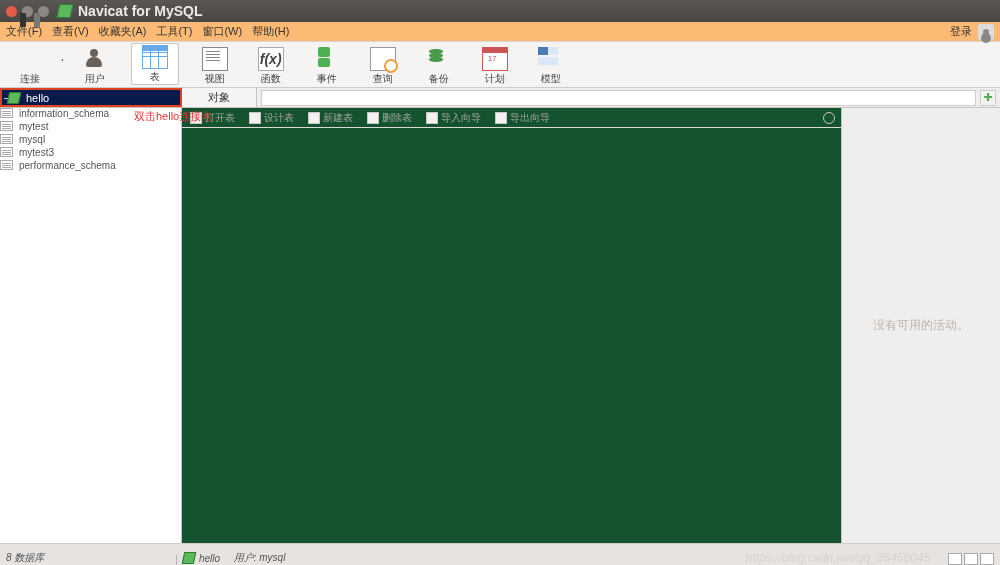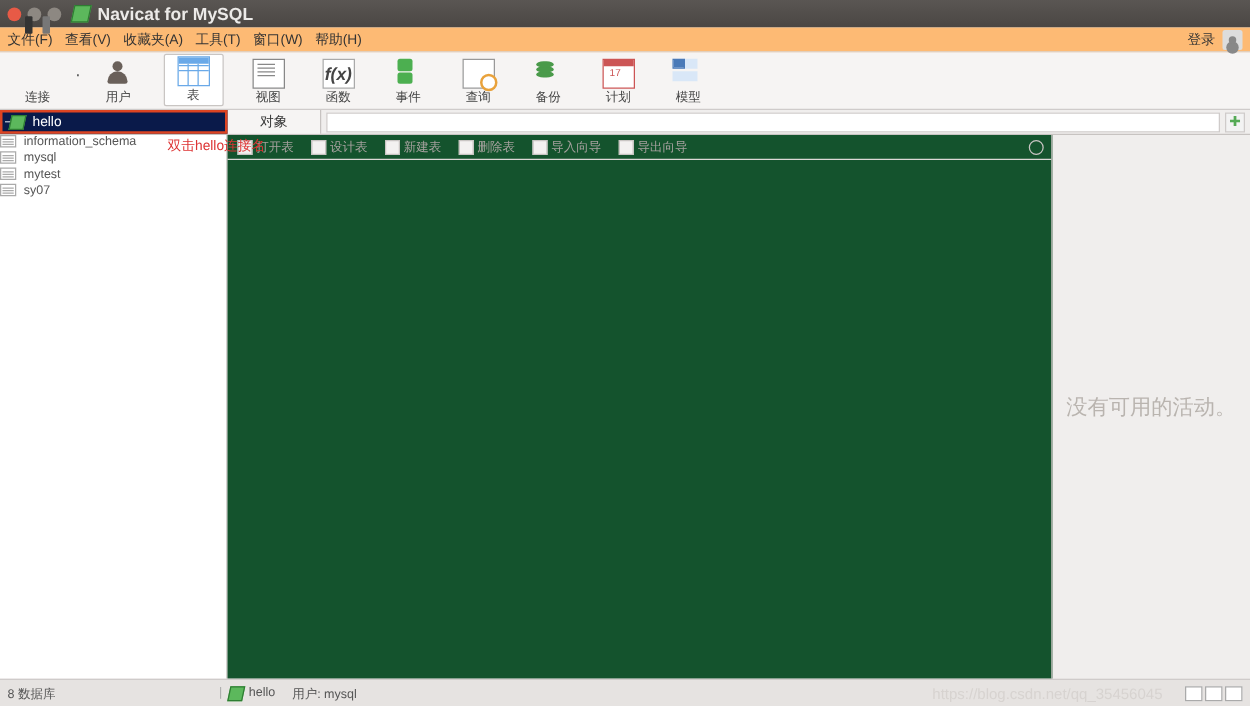--- a/index.html
+++ b/index.html
@@ -68,23 +68,23 @@
   .sidebar .dbitem .dbi:before{content:'';position:absolute;top:2px;left:1px;right:1px;height:1px;background:#aaa;box-shadow:0 2px 0 #aaa,0 4px 0 #aaa;}
 
   .center { flex:1; display:flex; flex-direction:column; background:#14532d; border-right:1px solid #c7c3c1; position:relative;}
   .actionbar{ height:20px; border-bottom:1px solid #dcd8d6; display:flex; align-items:center; padding:0 8px; gap:14px; color:#a7a29f; font-size:10px; position:relative;}
   .actionbar .ab{display:flex;align-items:center;gap:3px;}
   .actionbar .ab .ai{width:12px;height:12px;border:1px solid #c9c5c3;background:#f3f1f0;}
   .actionbar .ref{position:absolute;right:6px;top:4px;width:12px;height:12px;border:1px solid #c9c5c3;border-radius:50%;}
   .annot{position:absolute; left:134px; top:109px; color:#d33; font-size:11px; z-index:5;}
   .center .blank{flex:1;}
 
-  .rightpane { width:158px; background:#f0eeed; display:flex; align-items:center; justify-content:center; color:#b9b4af; font-size:17px;}
-
-  .statusbar { position:absolute; bottom:0; left:0; right:0; height:22px; background:#e6e3e1; border-top:1px solid #cfcbca; display:flex; align-items:center; font-size:10px; color:#555;}
+  .rightpane { width:158px; background:#f0eeed; display:flex; align-items:center; justify-content:center; color:#b9b4af; font-size:12px;}
+
+  .statusbar { position:absolute; bottom:0; left:0; right:0; height:22px; background:#e6e3e1; border-top:1px solid #cfcbca; display:flex; align-items:flex-end; font-size:10px; color:#555;font-style:italic;}
   .statusbar .sleft{width:170px;padding-left:6px;}
   .statusbar .sdiv{width:13px;text-align:center;color:#aaa;}
   .statusbar .sconn{display:flex;align-items:center;gap:4px;}
   .statusbar .sconn .nico{width:12px;height:12px;background:#5cb85c;transform:skewX(-12deg);border:1px solid #2e7d32;}
   .statusbar .watermark{position:absolute;right:70px;color:#d7d3d0;font-size:12px;}
   .statusbar .views{position:absolute;right:6px;display:flex;gap:2px;}
   .statusbar .views .v{width:14px;height:12px;border:1px solid #aaa;background:#fff;}
 </style>
 </head>
 <body>
@@ -173,29 +173,33 @@
 <div class="annot">双击hello连接名</div>
 
 <div class="body">
   <div class="sidebar">
     <div class="dbitem">
         <span class="dbi"></span>
         <span>information_schema</span>
       </div>
     <div class="dbitem">
         <span class="dbi"></span>
+        <span>mytest</span>
+      </div>
+    <div class="dbitem">
+        <span class="dbi"></span>
         <span>mysql</span>
       </div>
     <div class="dbitem">
         <span class="dbi"></span>
-        <span>mytest</span>
-      </div>
-    <div class="dbitem">
-        <span class="dbi"></span>
-        <span>sy07</span>
+        <span>mytest3</span>
+      </div>
+    <div class="dbitem">
+        <span class="dbi"></span>
+        <span>performance_schema</span>
       </div>
   </div>
 
   <div class="center">
     <div class="actionbar">
       <span class="ab">
           <span class="ai"></span>
           <span>打开表</span>
         </span>
       <span class="ab">

